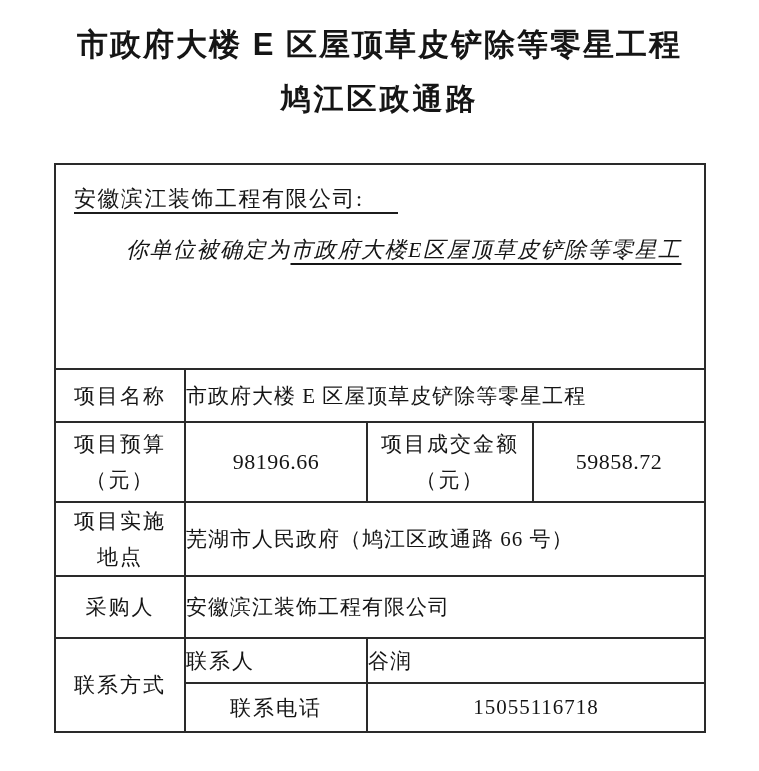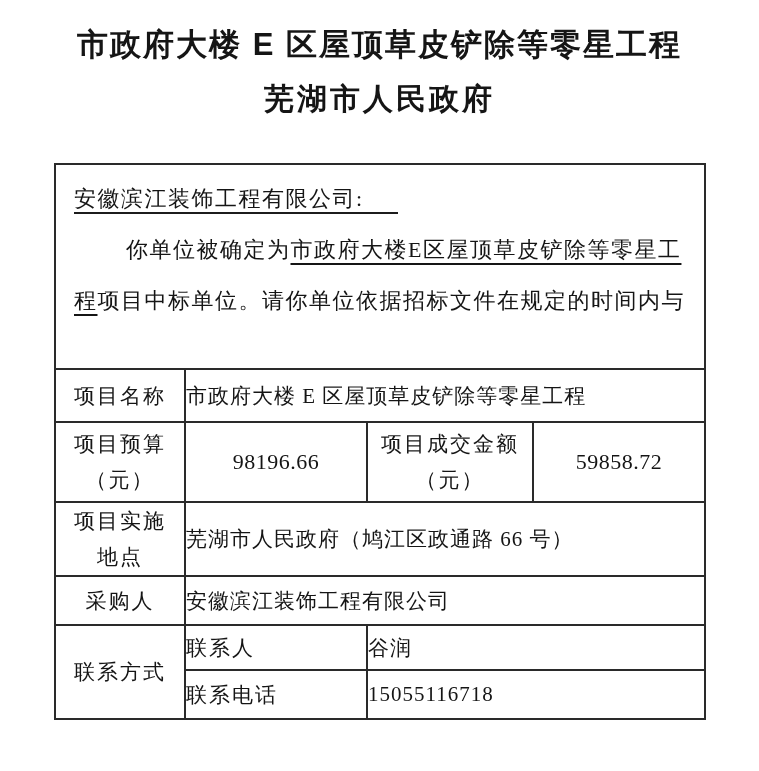--- a/index.html
+++ b/index.html
@@ -59,20 +59,21 @@
     letter-spacing: 1.5px;
     white-space: nowrap;
   }
   .salutation-text {
     border-bottom: 2px solid #1c1c1c;
     padding-right: 34px;
     padding-bottom: 1px;
   }
   .para-first {
     padding-left: 52px;
+    font-style: italic;
   }
   .u {
     text-decoration: underline;
     text-decoration-thickness: 1.5px;
     text-underline-offset: 6px;
   }
 
   
   table.doc-table {
     width: 100%;
@@ -81,21 +82,21 @@
     font-size: 21px;
   }
   .doc-table td {
     border: 2px solid #2a2a2a;
     padding: 0;
     vertical-align: middle;
     overflow: hidden;
   }
   .doc-table tr td:first-child { border-left: 0; }
   .doc-table tr td:last-child  { border-right: 0; }
-  .doc-table tr:last-child td  { border-bottom: 0; }
+  .doc-table tr:last-child td  { border-bottom: 0; text-align: center; }
   .doc-table td.no-bb          { border-bottom: 0; }
 
   .lbl {
     text-align: center;
     letter-spacing: 2px;
     white-space: pre-line;
     line-height: 36px;
   }
   .val-left {
     text-align: left;
@@ -112,34 +113,31 @@
     padding-left: 16px;
     letter-spacing: 2px;
     margin-left: 12px;
   }
 </style>
 </head>
 <body>
 
 <div class="title-wrap">
   <div class="title-line1">市政府大楼 E 区屋顶草皮铲除等零星工程</div>
-  <div class="title-line2">芜湖市人民政府</div>
+  <div class="title-line2">鸠江区政通路</div>
 </div>
 
 <div class="doc-box">
 
   <div class="letter">
     <div class="letter-line">
       <span class="salutation-text">安徽滨江装饰工程有限公司:</span>
     </div>
     <div class="letter-line para-first">
       <span>你单位被确定为</span><span class="u">市政府大楼E区屋顶草皮铲除等零星工</span>
-    </div>
-    <div class="letter-line">
-      <span class="u">程</span><span>项目中标单位。请你单位依据招标文件在规定的时间内与</span>
     </div>
   </div>
 
   <table class="doc-table">
     <colgroup>
       <col style="width:129px">
       <col style="width:182px">
       <col style="width:166px">
       <col>
     </colgroup>
@@ -154,21 +152,21 @@
       <td class="num">98196.66</td>
       <td class="lbl">项目成交金额
 （元）</td>
       <td class="num">59858.72</td>
     </tr>
     <tr style="height:70px">
       <td class="lbl">项目实施
 地点</td>
       <td class="val-left" colspan="3">芜湖市人民政府（鸠江区政通路 66 号）</td>
     </tr>
-    <tr style="height:49px">
+    <tr style="height:62px">
       <td class="lbl">采购人</td>
       <td class="val-left" colspan="3">安徽滨江装饰工程有限公司</td>
     </tr>
     <tr style="height:45px">
       <td class="lbl no-bb" rowspan="2">联系方式</td>
       <td class="sub-lbl">联系人</td>
       <td class="val-left" colspan="2">谷润</td>
     </tr>
     <tr style="height:48px">
       <td class="sub-lbl">联系电话</td>

